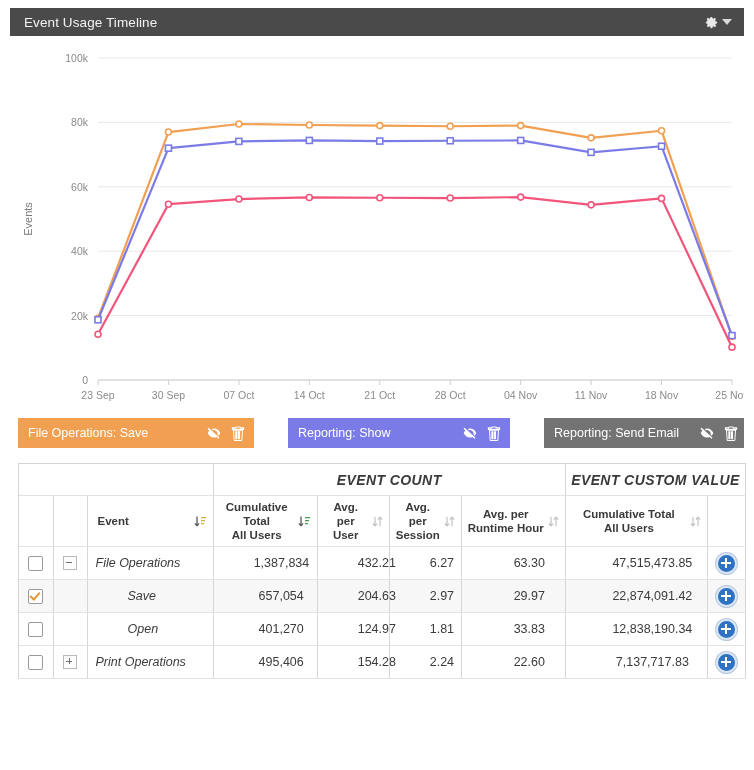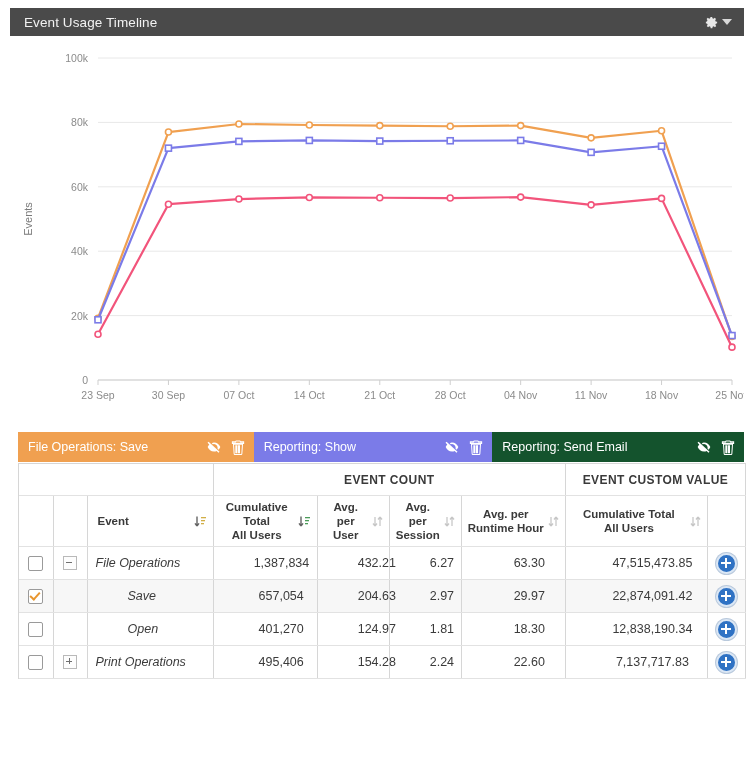--- a/index.html
+++ b/index.html
@@ -48,21 +48,21 @@
     position: absolute;
     left: 10px; top: 40px;
     width: 734px; height: 368px;
     background: #fff;
   }
   .chart-svg { display: block; }
 
   
   .legend-row {
     position: absolute;
-    left: 18px; top: 432px;
+    left: 18px; top: 418px;
     width: 726px; height: 30px;
     display: flex;
     justify-content: space-between;
   }
   .legend-badge {
     height: 30px;
     box-sizing: border-box;
     display: flex;
     align-items: center;
     justify-content: space-between;
@@ -97,23 +97,24 @@
   }
   thead th {
     border-top: 1px solid #d6d6d6;
     font-weight: bold;
     color: #3a3a3a;
     background: #fff;
   }
   .grp-head {
     height: 29px;
     text-align: center;
-    font-size: 12px;
+    font-size: 14px;
     letter-spacing: .4px;
     border-bottom: 1px solid #d6d6d6;
+    font-style: italic;
   }
   .grp-blank { border-right: 1px solid #d6d6d6; }
   .col-head {
     height: 50px;
     vertical-align: middle;
     font-size: 11.5px;
     padding: 0 6px;
     position: relative;
   }
   .col-head .ch-inner {
@@ -302,36 +303,36 @@
               <path d="M10 2.4c3.6 0 6.6 2.2 7.9 5.6-.5 1.3-1.3 2.4-2.3 3.3l-1.1-1.1A5.2 5.2 0 0 0 10 4.2a5 5 0 0 0-1.6.26L7.2 3.27A9 9 0 0 1 10 2.4zM3.2 1.4 1.9 2.7l2.2 2.2A9.6 9.6 0 0 0 2.1 8c1.3 3.4 4.3 5.6 7.9 5.6 1.2 0 2.3-.25 3.3-.7l2.3 2.3 1.3-1.3L3.2 1.4zm4.4 6.9a2.5 2.5 0 0 0 3.5 2.4l-3.4-3.4a2.6 2.6 0 0 0-.1 1z" fill="#ffffff"></path>
             </svg>
           </span>
           <span>
             <svg width="14" height="15" viewBox="0 0 14 16">
               <path d="M5 1h4l.7 1H13v1.6H1V2h3.3L5 1zM2.2 4.6h9.6l-.7 10.1a.8.8 0 0 1-.8.8H3.7a.8.8 0 0 1-.8-.8L2.2 4.6zm2.5 1.5v7.6h1.1V6.1H4.7zm2.8 0v7.6h1.1V6.1H7.5z" fill="none" stroke="#ffffff" stroke-width="1.1"></path>
             </svg>
           </span>
         </span>
       </div>
-      <div class="legend-badge" style="background: rgb(123, 123, 232); width: 239px;">
+      <div class="legend-badge" style="background: rgb(123, 123, 232); width: 222px;">
         <span class="lbl">Reporting: Show</span>
         <span class="legend-icons">
           <span>
             <svg width="16" height="14" viewBox="0 0 20 16">
               <path d="M10 2.4c3.6 0 6.6 2.2 7.9 5.6-.5 1.3-1.3 2.4-2.3 3.3l-1.1-1.1A5.2 5.2 0 0 0 10 4.2a5 5 0 0 0-1.6.26L7.2 3.27A9 9 0 0 1 10 2.4zM3.2 1.4 1.9 2.7l2.2 2.2A9.6 9.6 0 0 0 2.1 8c1.3 3.4 4.3 5.6 7.9 5.6 1.2 0 2.3-.25 3.3-.7l2.3 2.3 1.3-1.3L3.2 1.4zm4.4 6.9a2.5 2.5 0 0 0 3.5 2.4l-3.4-3.4a2.6 2.6 0 0 0-.1 1z" fill="#ffffff"></path>
             </svg>
           </span>
           <span>
             <svg width="14" height="15" viewBox="0 0 14 16">
               <path d="M5 1h4l.7 1H13v1.6H1V2h3.3L5 1zM2.2 4.6h9.6l-.7 10.1a.8.8 0 0 1-.8.8H3.7a.8.8 0 0 1-.8-.8L2.2 4.6zm2.5 1.5v7.6h1.1V6.1H4.7zm2.8 0v7.6h1.1V6.1H7.5z" fill="none" stroke="#ffffff" stroke-width="1.1"></path>
             </svg>
           </span>
         </span>
       </div>
-      <div class="legend-badge" style="background: #14532d; width: 252px;">
+      <div class="legend-badge" style="background: #737373; width: 200px;">
         <span class="lbl">Reporting: Send Email</span>
         <span class="legend-icons">
           <span>
             <svg width="16" height="14" viewBox="0 0 20 16">
               <path d="M10 2.4c3.6 0 6.6 2.2 7.9 5.6-.5 1.3-1.3 2.4-2.3 3.3l-1.1-1.1A5.2 5.2 0 0 0 10 4.2a5 5 0 0 0-1.6.26L7.2 3.27A9 9 0 0 1 10 2.4zM3.2 1.4 1.9 2.7l2.2 2.2A9.6 9.6 0 0 0 2.1 8c1.3 3.4 4.3 5.6 7.9 5.6 1.2 0 2.3-.25 3.3-.7l2.3 2.3 1.3-1.3L3.2 1.4zm4.4 6.9a2.5 2.5 0 0 0 3.5 2.4l-3.4-3.4a2.6 2.6 0 0 0-.1 1z" fill="#ffffff"></path>
             </svg>
           </span>
           <span>
             <svg width="14" height="15" viewBox="0 0 14 16">
               <path d="M5 1h4l.7 1H13v1.6H1V2h3.3L5 1zM2.2 4.6h9.6l-.7 10.1a.8.8 0 0 1-.8.8H3.7a.8.8 0 0 1-.8-.8L2.2 4.6zm2.5 1.5v7.6h1.1V6.1H4.7zm2.8 0v7.6h1.1V6.1H7.5z" fill="none" stroke="#ffffff" stroke-width="1.1"></path>
@@ -447,21 +448,21 @@
             <td class="num">22,874,091.42</td>
             <td class="cb"><span class="plus-btn"></span></td>
           </tr>
           <tr>
             <td class="cb"><span class="checkbox"></span></td>
             <td class="exp"></td>
             <td class="evt child">Open</td>
             <td class="num">401,270</td>
             <td class="num">124.97</td>
             <td class="num">1.81</td>
-            <td class="num">18.30</td>
+            <td class="num">33.83</td>
             <td class="num">12,838,190.34</td>
             <td class="cb"><span class="plus-btn"></span></td>
           </tr>
           <tr>
             <td class="cb"><span class="checkbox"></span></td>
             <td class="exp"><span class="expander plus"></span></td>
             <td class="evt">Print Operations</td>
             <td class="num">495,406</td>
             <td class="num">154.28</td>
             <td class="num">2.24</td>

